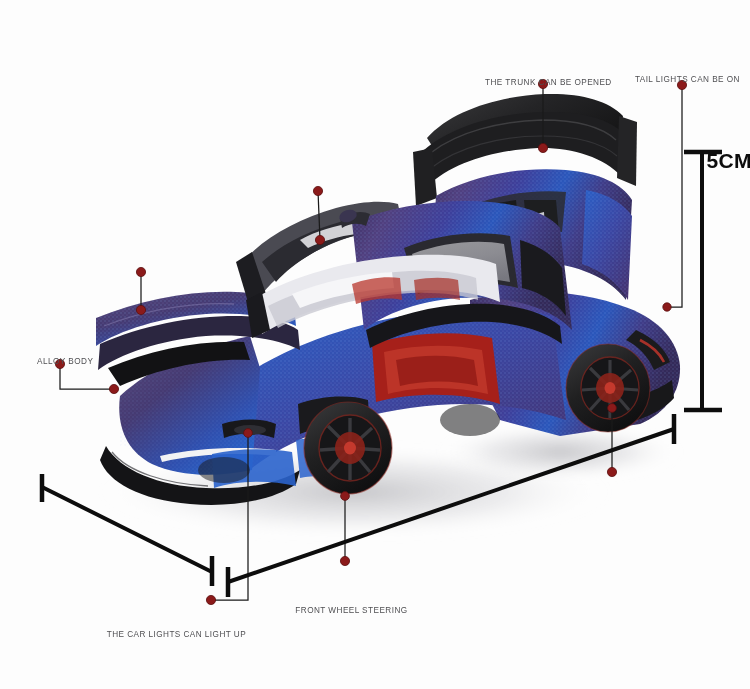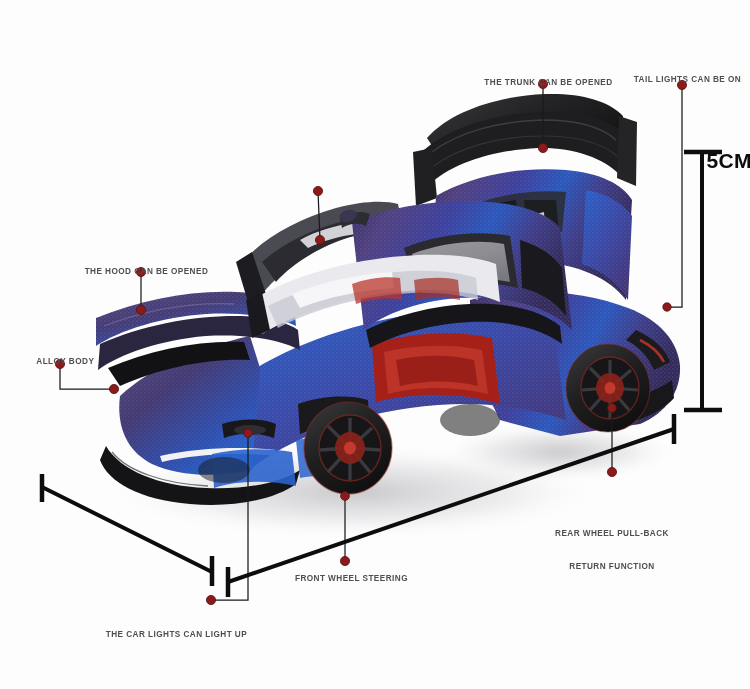--- a/index.html
+++ b/index.html
@@ -17,21 +17,21 @@
 
   
   #photo { position: absolute; inset: 0; }
   #photo svg { display: block; width: 750px; height: 689px; }
 
   
   .ann {
     position: absolute;
     color: #4f4f52;
     font-family: "Liberation Sans", sans-serif;
-    font-weight: bold;
+    font-weight: normal;
     font-size: 8.2px;
     letter-spacing: .45px;
     line-height: 11px;
     white-space: pre;
     text-transform: uppercase;
   }
   .ann.c { text-align: center; }
 
   
   .dim {
@@ -335,34 +335,27 @@
 
   <div class="ann c" style="left:448px; top:66px; width:190px;">
     <span>THE TRUNK CAN BE OPENED</span>
   </div>
 
   <div class="ann c" style="left:600px; top:63px; width:164px;">
     <span>TAIL LIGHTS CAN BE ON</span>
   </div>
 
 
-  <div class="ann c" style="left:56px; top:255px; width:170px;">
-    <span>THE HOOD CAN BE OPENED</span>
-  </div>
 
   <div class="ann c" style="left:14px; top:345px; width:92px;">
     <span>ALLOY BODY</span>
   </div>
 
-  <div class="ann c" style="left:528px; top:506px; width:168px;">
-    <div>REAR WHEEL PULL-BACK</div>
-    <div>RETURN FUNCTION</div>
-  </div>
-
-  <div class="ann c" style="left:276px; top:562px; width:140px;">
+
+  <div class="ann c" style="left:276px; top:594px; width:140px;">
     <span>FRONT WHEEL STEERING</span>
   </div>
 
   <div class="ann c" style="left:76px; top:618px; width:190px;">
     <span>THE CAR LIGHTS CAN LIGHT UP</span>
   </div>
 
   <div class="dim" style="left:682px; top:125px;">
     <span>5CM</span>
   </div>

